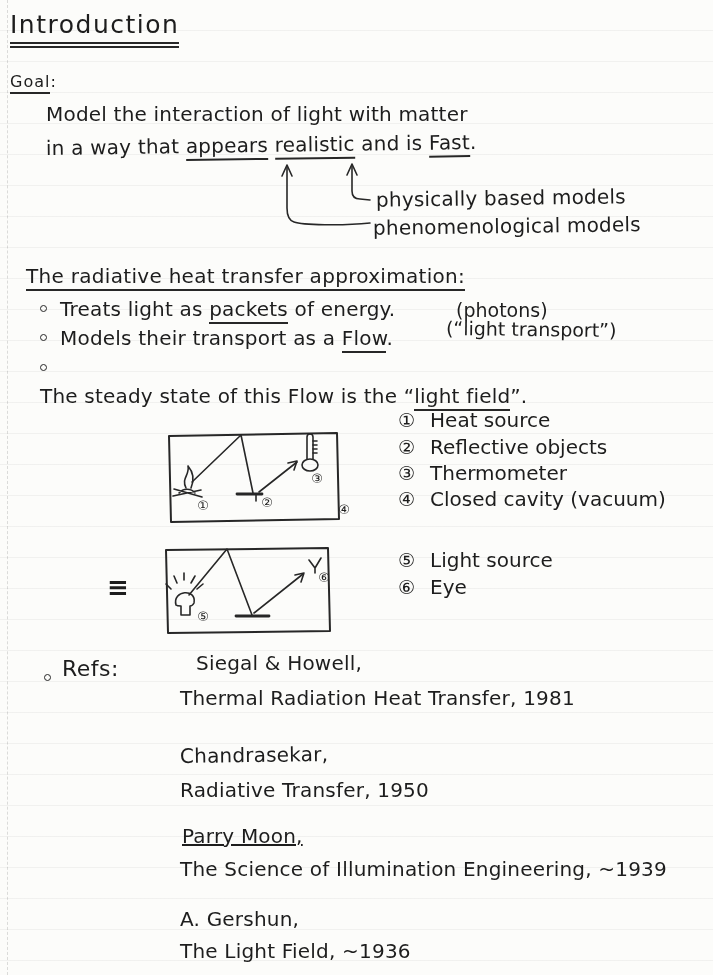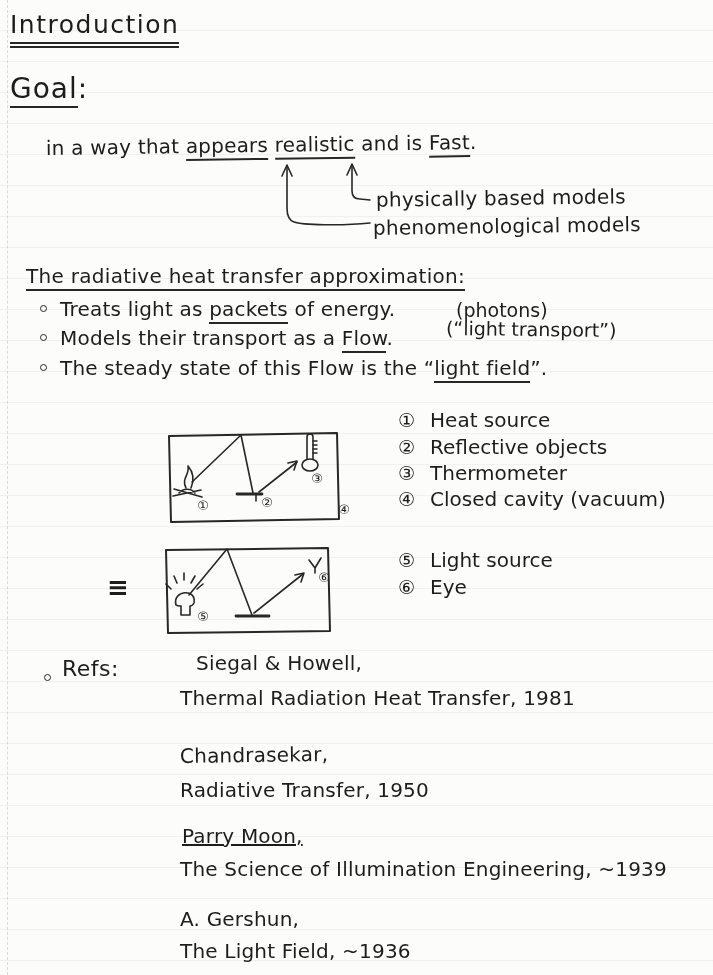--- a/index.html
+++ b/index.html
@@ -20,21 +20,21 @@
   .margin-line {
     position: absolute; left: 7px; top: 0; height: 100%;
     border-left: 1px dashed rgba(120,120,120,0.25);
   }
   .abs { position: absolute; white-space: nowrap; }
   .u  { border-bottom: 2px solid #272727; padding-bottom: 1px; }
   .title {
     font-size: 25px; letter-spacing: 1.5px;
     border-bottom: 6px double #272727; padding-bottom: 3px;
   }
-  .goal-h { font-size: 28px; letter-spacing: 1px; }
+  .goal-h { font-size: 16px; letter-spacing: 1px; }
   .body   { font-size: 20px; letter-spacing: 0.2px; }
   .sec-h  { font-size: 20px; letter-spacing: 0.3px; }
   .aside  { position: absolute; white-space: nowrap; font-size: 19px; }
   .bullet-row { position: absolute; display: flex; align-items: flex-start; gap: 13px; }
   .bullet {
     flex: none; width: 7px; height: 7px;
     border: 1.6px solid #272727; border-radius: 50%; margin-top: 8px;
   }
   .legend-row { position: absolute; display: flex; gap: 15px; align-items: baseline; font-size: 20px; }
   .legend-num { font-size: 19px; }
@@ -52,20 +52,21 @@
 </head>
 <body>
 
 <div class="page">
   <div class="margin-line"></div>
 
   <div class="abs title" style="left:10px; top:10px;">Introduction</div>
 
   <div class="abs goal-h" style="left:10px; top:72px;"><span class="u">Goal</span><span>:</span></div>
 
+  <div class="abs body" style="left:46px; top:102px;">Model the interaction of light with matter</div>
 
   <div class="abs body tilt-l" style="left:46px; top:133px;"><span>in a way that </span><span class="u">appears</span><span> </span><span class="u">realistic</span><span> and is </span><span class="u">Fast</span><span>.</span></div>
 
   <svg class="abs" style="left:272px; top:156px;" width="110" height="72" viewBox="0 0 110 72">
     <g>
       <path class="sk sk1" d="M98,67 C70,70 30,69 22,66 C16,64 15,58 15,52 L15,10"></path>
       <path class="sk sk1" d="M15,9 L10,20 M15,9 L20,20"></path>
     </g>
     <g>
       <path class="sk sk1" d="M98,44 L88,43 C82,43 80,40 80,35 L80,9"></path>
@@ -83,21 +84,21 @@
     <span class="body"><span>Treats light as </span><span class="u">packets</span><span> of energy.</span></span>
     <span class="aside" style="left:416px; top:2px;">(photons)</span>
   </div>
 
   <div class="bullet-row" style="left:40px; top:326px;text-align:right;">
     <span class="bullet"></span>
     <span class="body"><span>Models their transport as a </span><span class="u">Flow</span><span>.</span></span>
     <span class="aside tilt-r" style="left:406px; top:-8px;">(“light transport”)</span>
   </div>
 
-  <div class="bullet-row" style="left:40px; top:356px;">
+  <div class="bullet-row" style="left:40px; top:356px;flex-direction:column;">
     <span class="bullet"></span>
     <span class="body"><span>The steady state of this Flow is the “</span><span class="u">light field</span><span>”.</span></span>
   </div>
 
   <div class="abs equiv" style="left:107px; top:572px;">≡</div>
 
   <svg class="abs" style="left:165px; top:430px;" width="195" height="96" viewBox="0 0 195 96">
     <path class="sk" d="M4,6 L172,3 L174,89 L6,92 Z"></path>
     <g>
       <path class="sk sk1" d="M21,58 C16,48 25,45 23,36 C29,43 29,51 26,58"></path>

